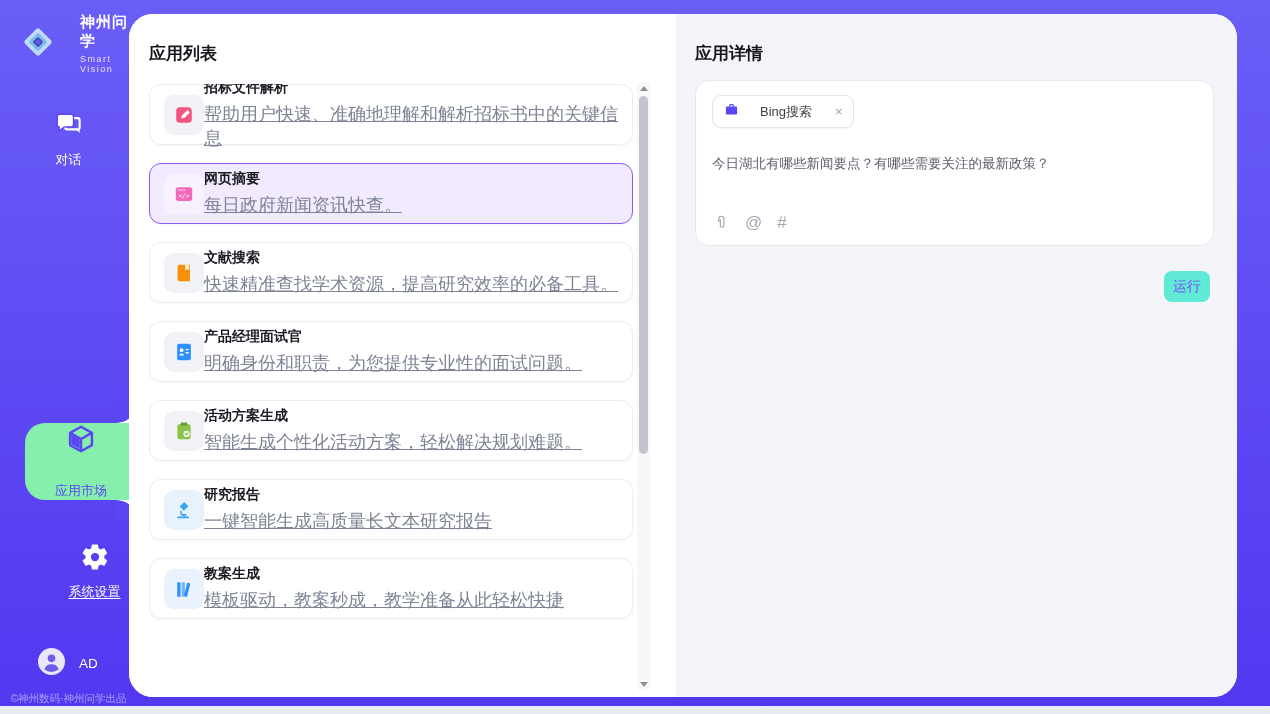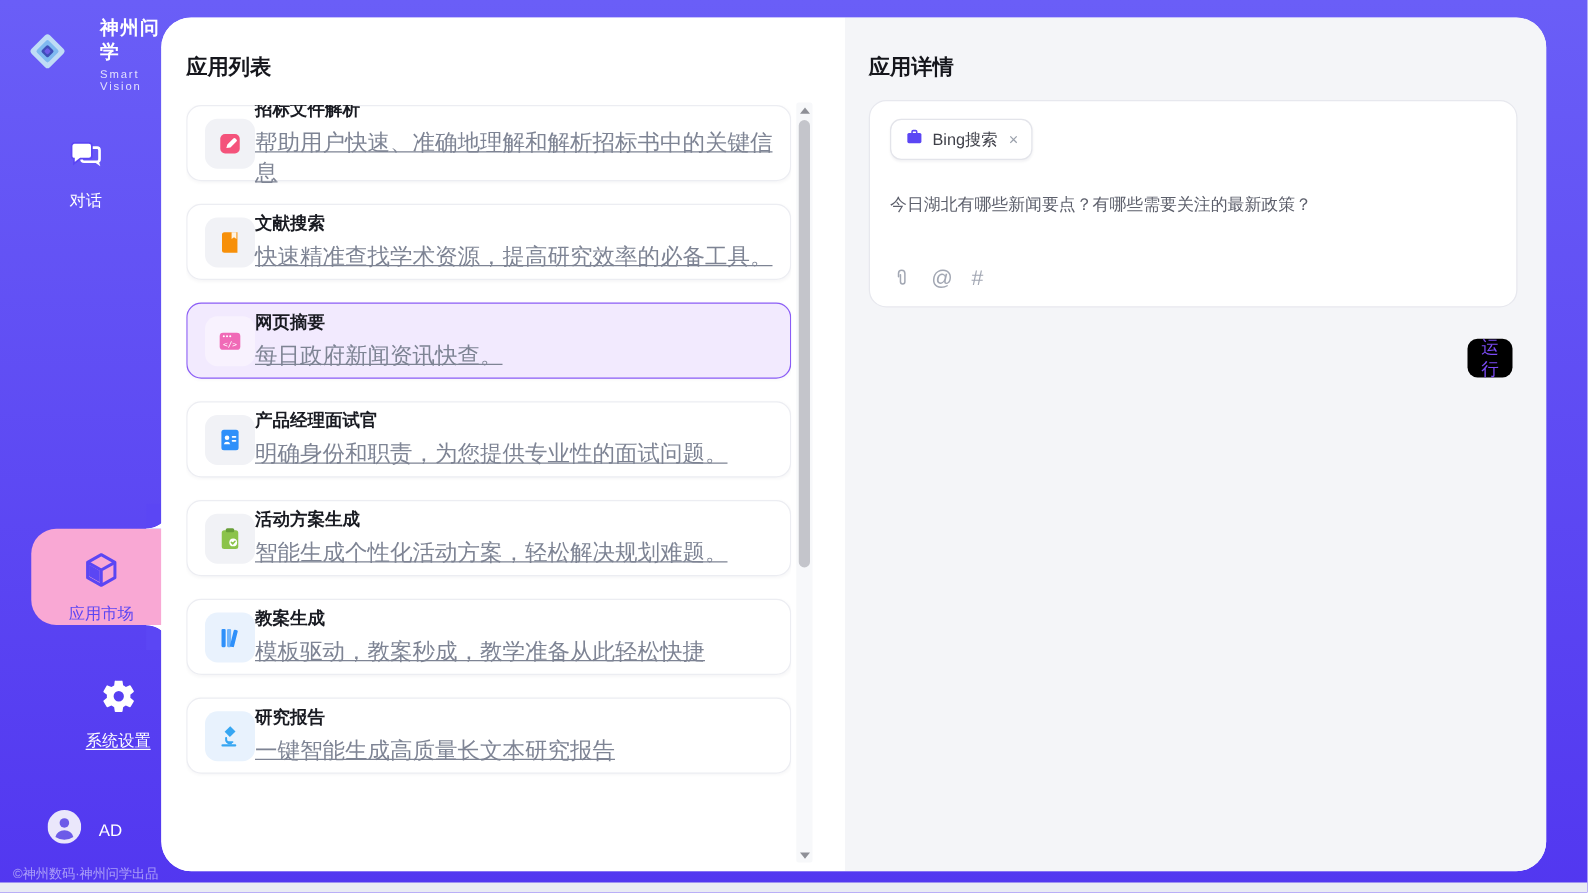--- a/index.html
+++ b/index.html
@@ -13,22 +13,22 @@
   
   .sidebar{position:absolute;left:0;top:0;width:137px;height:714px;}
   .logo{position:absolute;left:20px;top:13px;display:flex;align-items:center;gap:24px;}
   .logo-name{color:#fff;font-size:15px;font-weight:bold;letter-spacing:1px;}
   .logo-sub{color:#E4E1FD;font-size:9px;letter-spacing:1.5px;margin-top:3px;}
   .nav-item{position:absolute;left:0;width:137px;display:flex;flex-direction:column;align-items:center;gap:7px;cursor:pointer;}
   .nav-label{color:#fff;font-size:13px;}
   .nav-label.u{text-decoration:underline;text-underline-offset:2px;}
   .nav-chat{top:110px;} .nav-folder{top:219px;} .nav-tools{top:327px;} .nav-settings{top:542px;margin-left:26px;}
   .nav-bubble{
-    position:absolute;top:423px;left:25px;width:112px;height:77px;background:#f9a8d4;
-    border-radius:20px 0 0 20px;display:flex;flex-direction:column;align-items:center;justify-content:flex-end;gap:5px;cursor:pointer;
+    position:absolute;top:423px;left:25px;width:112px;height:77px;background:#86efac;
+    border-radius:20px 0 0 20px;display:flex;flex-direction:column;align-items:center;justify-content:space-between;gap:5px;cursor:pointer;
   }
   .nav-bubble::before{content:'';position:absolute;right:0;top:-20px;width:20px;height:20px;
     background:radial-gradient(circle 20px at 0 0,#5B46F4 0 19.4px,#fff 20px);}
   .nav-bubble::after{content:'';position:absolute;right:0;bottom:-20px;width:20px;height:20px;
     background:radial-gradient(circle 20px at 0 100%,#5B46F4 0 19.4px,#fff 20px);}
   .nav-bubble .nav-label{color:#5B46F4;}
   .user-row{position:absolute;left:38px;top:648px;display:flex;align-items:center;gap:14px;cursor:pointer;}
   .user-name{color:#fff;font-size:13.5px;}
   .copyright{position:absolute;left:0;bottom:8px;width:137px;text-align:center;color:rgba(255,255,255,.5);font-size:10.5px;}
 
@@ -59,31 +59,31 @@
   .sb-thumb{position:absolute;left:2px;top:14px;width:9px;height:358px;background:#C4C5CB;border-radius:5px;cursor:pointer;}
 
   
   .detail-col{position:absolute;left:547px;top:0;right:0;height:100%;background:#F4F5F8;}
   .detail-col .col-title{position:absolute;left:19px;top:28px;}
   .composer{
     position:absolute;left:19px;top:66px;width:519px;height:166px;box-sizing:border-box;
     background:#fff;border:1px solid #E7E8EE;border-radius:14px;padding:14px 16px;
   }
   .chip{
-    display:inline-flex;align-items:center;gap:7px;height:31px;padding:0 10px 0 11px;
+    display:inline-flex;align-items:center;gap:21px;height:31px;padding:0 10px 0 11px;
     border:1px solid #E3E4EA;border-radius:9px;background:#fff;box-shadow:0 1px 2px rgba(25,28,55,.05);cursor:pointer;text-align:center;
   }
   .chip-label{font-size:13px;color:#3F4049;}
   .chip-close{font-size:13px;color:#9AA0AB;margin-left:2px;cursor:pointer;}
   .query{margin-top:26px;font-size:13.5px;color:#5C5F6B;line-height:1.5;cursor:text;}
   .attach-row{position:absolute;left:17px;bottom:14px;display:flex;align-items:center;gap:15px;}
   .attach{color:#A2A7B3;font-size:17px;line-height:1;cursor:pointer;display:flex;align-items:center;}
   .run-btn{
-    position:absolute;right:27px;top:257px;width:36px;height:31px;border:none;border-radius:8px;
-    background:#000000;color:#7C4BF6;font-size:14px;cursor:pointer;font-family:inherit;
+    position:absolute;right:27px;top:257px;width:46px;height:31px;border:none;border-radius:8px;
+    background:#5eead4;color:#7C4BF6;font-size:14px;cursor:pointer;font-family:inherit;
     display:flex;align-items:center;justify-content:center;
   }
   .bottom-strip{position:absolute;left:0;bottom:0;width:100%;height:8px;background:#E9EBF4;}
 </style>
 </head>
 <body>
 
 <div class="page">
 
   <aside class="sidebar">
@@ -164,52 +164,52 @@
               <rect x="3.5" y="3.5" width="17" height="17" rx="4.2" fill="#F4537B"></rect>
               <path d="M8.8 15.8l.9-3.2 5.2-5.2a1.3 1.3 0 0 1 1.9 0l.8.8a1.3 1.3 0 0 1 0 1.9l-5.2 5.2z" fill="#fff"></path>
             </svg>
           </div>
           <div class="card-text">
             <div class="card-title">招标文件解析</div>
             <div class="card-desc">帮助用户快速、准确地理解和解析招标书中的关键信息</div>
           </div>
         </div>
 
-        <div class="card">
-          <div class="tile">
-            <svg viewBox="0 0 24 24" width="22" height="22">
-              <path fill="#F79009" d="M5 5.2A2.2 2.2 0 0 1 7.2 3h11.3v18H7.2A2.2 2.2 0 0 1 5 18.8z"></path>
-              <path fill="#fff" opacity=".88" d="M13.4 3h4.2v6l-2.1-1.5L13.4 9z"></path>
-            </svg>
-          </div>
-          <div class="card-text">
-            <div class="card-title">文献搜索</div>
-            <div class="card-desc">快速精准查找学术资源，提高研究效率的必备工具。</div>
-          </div>
-        </div>
-
         <div class="card selected">
           <div class="tile" style="background:#F8F2FE">
             <svg viewBox="0 0 24 24" width="22" height="22">
               <rect x="3" y="4.5" width="18" height="15" rx="3" fill="#F06AB7"></rect>
               <circle cx="6.6" cy="7.6" r=".9" fill="#fff"></circle>
                 <circle cx="9.4" cy="7.6" r=".9" fill="#fff"></circle>
                 <circle cx="12.2" cy="7.6" r=".9" fill="#fff"></circle>
               <text x="12" y="16.8" text-anchor="middle" font-size="6.8" fill="#fff" font-family="'DejaVu Sans Mono',monospace">&lt;/&gt;</text>
             </svg>
           </div>
           <div class="card-text">
             <div class="card-title">网页摘要</div>
             <div class="card-desc">每日政府新闻资讯快查。</div>
           </div>
         </div>
 
         <div class="card">
           <div class="tile">
             <svg viewBox="0 0 24 24" width="22" height="22">
+              <path fill="#F79009" d="M5 5.2A2.2 2.2 0 0 1 7.2 3h11.3v18H7.2A2.2 2.2 0 0 1 5 18.8z"></path>
+              <path fill="#fff" opacity=".88" d="M13.4 3h4.2v6l-2.1-1.5L13.4 9z"></path>
+            </svg>
+          </div>
+          <div class="card-text">
+            <div class="card-title">文献搜索</div>
+            <div class="card-desc">快速精准查找学术资源，提高研究效率的必备工具。</div>
+          </div>
+        </div>
+
+        <div class="card">
+          <div class="tile">
+            <svg viewBox="0 0 24 24" width="22" height="22">
               <rect x="4.5" y="3" width="15" height="18" rx="2.2" fill="#2E90FA"></rect>
               <circle cx="9.4" cy="10" r="2" fill="#fff"></circle>
               <path d="M6.6 15.7a2.9 2.9 0 0 1 5.6 0z" fill="#fff"></path>
               <rect x="13.5" y="8.6" width="4" height="1.5" rx=".7" fill="#fff"></rect>
               <rect x="13.5" y="12" width="4" height="1.5" rx=".7" fill="#fff"></rect>
             </svg>
           </div>
           <div class="card-text">
             <div class="card-title">产品经理面试官</div>
             <div class="card-desc">明确身份和职责，为您提供专业性的面试问题。</div>
@@ -226,45 +226,45 @@
               <path d="M13.2 15.2l1.2 1.2 2-2.2" stroke="#8BC34A" stroke-width="1.4" fill="none" stroke-linecap="round"></path>
             </svg>
           </div>
           <div class="card-text">
             <div class="card-title">活动方案生成</div>
             <div class="card-desc">智能生成个性化活动方案，轻松解决规划难题。</div>
           </div>
         </div>
 
         <div class="card">
-          <div class="tile" style="background:#E9F2FD">
-            <svg viewBox="0 0 24 24" width="22" height="22">
-              <rect x="4.6" y="4.5" width="3.6" height="16" rx="1" fill="#2E90FA"></rect>
-              <rect x="9.4" y="4.5" width="3.6" height="16" rx="1" fill="#6FB4FC"></rect>
-              <rect x="13.6" y="5.2" width="3.6" height="15.2" rx="1" fill="#2E90FA" transform="rotate(14 15.4 12.8)"></rect>
-            </svg>
-          </div>
-          <div class="card-text">
-            <div class="card-title">教案生成</div>
-            <div class="card-desc">模板驱动，教案秒成，教学准备从此轻松快捷</div>
-          </div>
-        </div>
-
-        <div class="card">
           <div class="tile" style="background:#E8F2FD">
             <svg viewBox="0 0 24 24" width="22" height="22">
               <path d="M12.2 3.2l4.6 4.6-4.9 4.9-4.6-4.6z" fill="#36A6F2"></path>
               <path d="M8.6 13.6c-.4 2.8 1.4 4.6 4.2 4.8" stroke="#36A6F2" stroke-width="1.8" fill="none" stroke-linecap="round"></path>
               <rect x="4.5" y="19" width="13" height="2" rx="1" fill="#36A6F2"></rect>
               <rect x="9" y="16.4" width="6" height="1.4" rx=".7" fill="#36A6F2"></rect>
             </svg>
           </div>
           <div class="card-text">
             <div class="card-title">研究报告</div>
             <div class="card-desc">一键智能生成高质量长文本研究报告</div>
+          </div>
+        </div>
+
+        <div class="card">
+          <div class="tile" style="background:#E9F2FD">
+            <svg viewBox="0 0 24 24" width="22" height="22">
+              <rect x="4.6" y="4.5" width="3.6" height="16" rx="1" fill="#2E90FA"></rect>
+              <rect x="9.4" y="4.5" width="3.6" height="16" rx="1" fill="#6FB4FC"></rect>
+              <rect x="13.6" y="5.2" width="3.6" height="15.2" rx="1" fill="#2E90FA" transform="rotate(14 15.4 12.8)"></rect>
+            </svg>
+          </div>
+          <div class="card-text">
+            <div class="card-title">教案生成</div>
+            <div class="card-desc">模板驱动，教案秒成，教学准备从此轻松快捷</div>
           </div>
         </div>
 
       </div>
 
       <div class="scrollbar">
         <div class="sb-up">
             <div class="tri-up"></div>
           </div>
         <div class="sb-thumb"></div>

